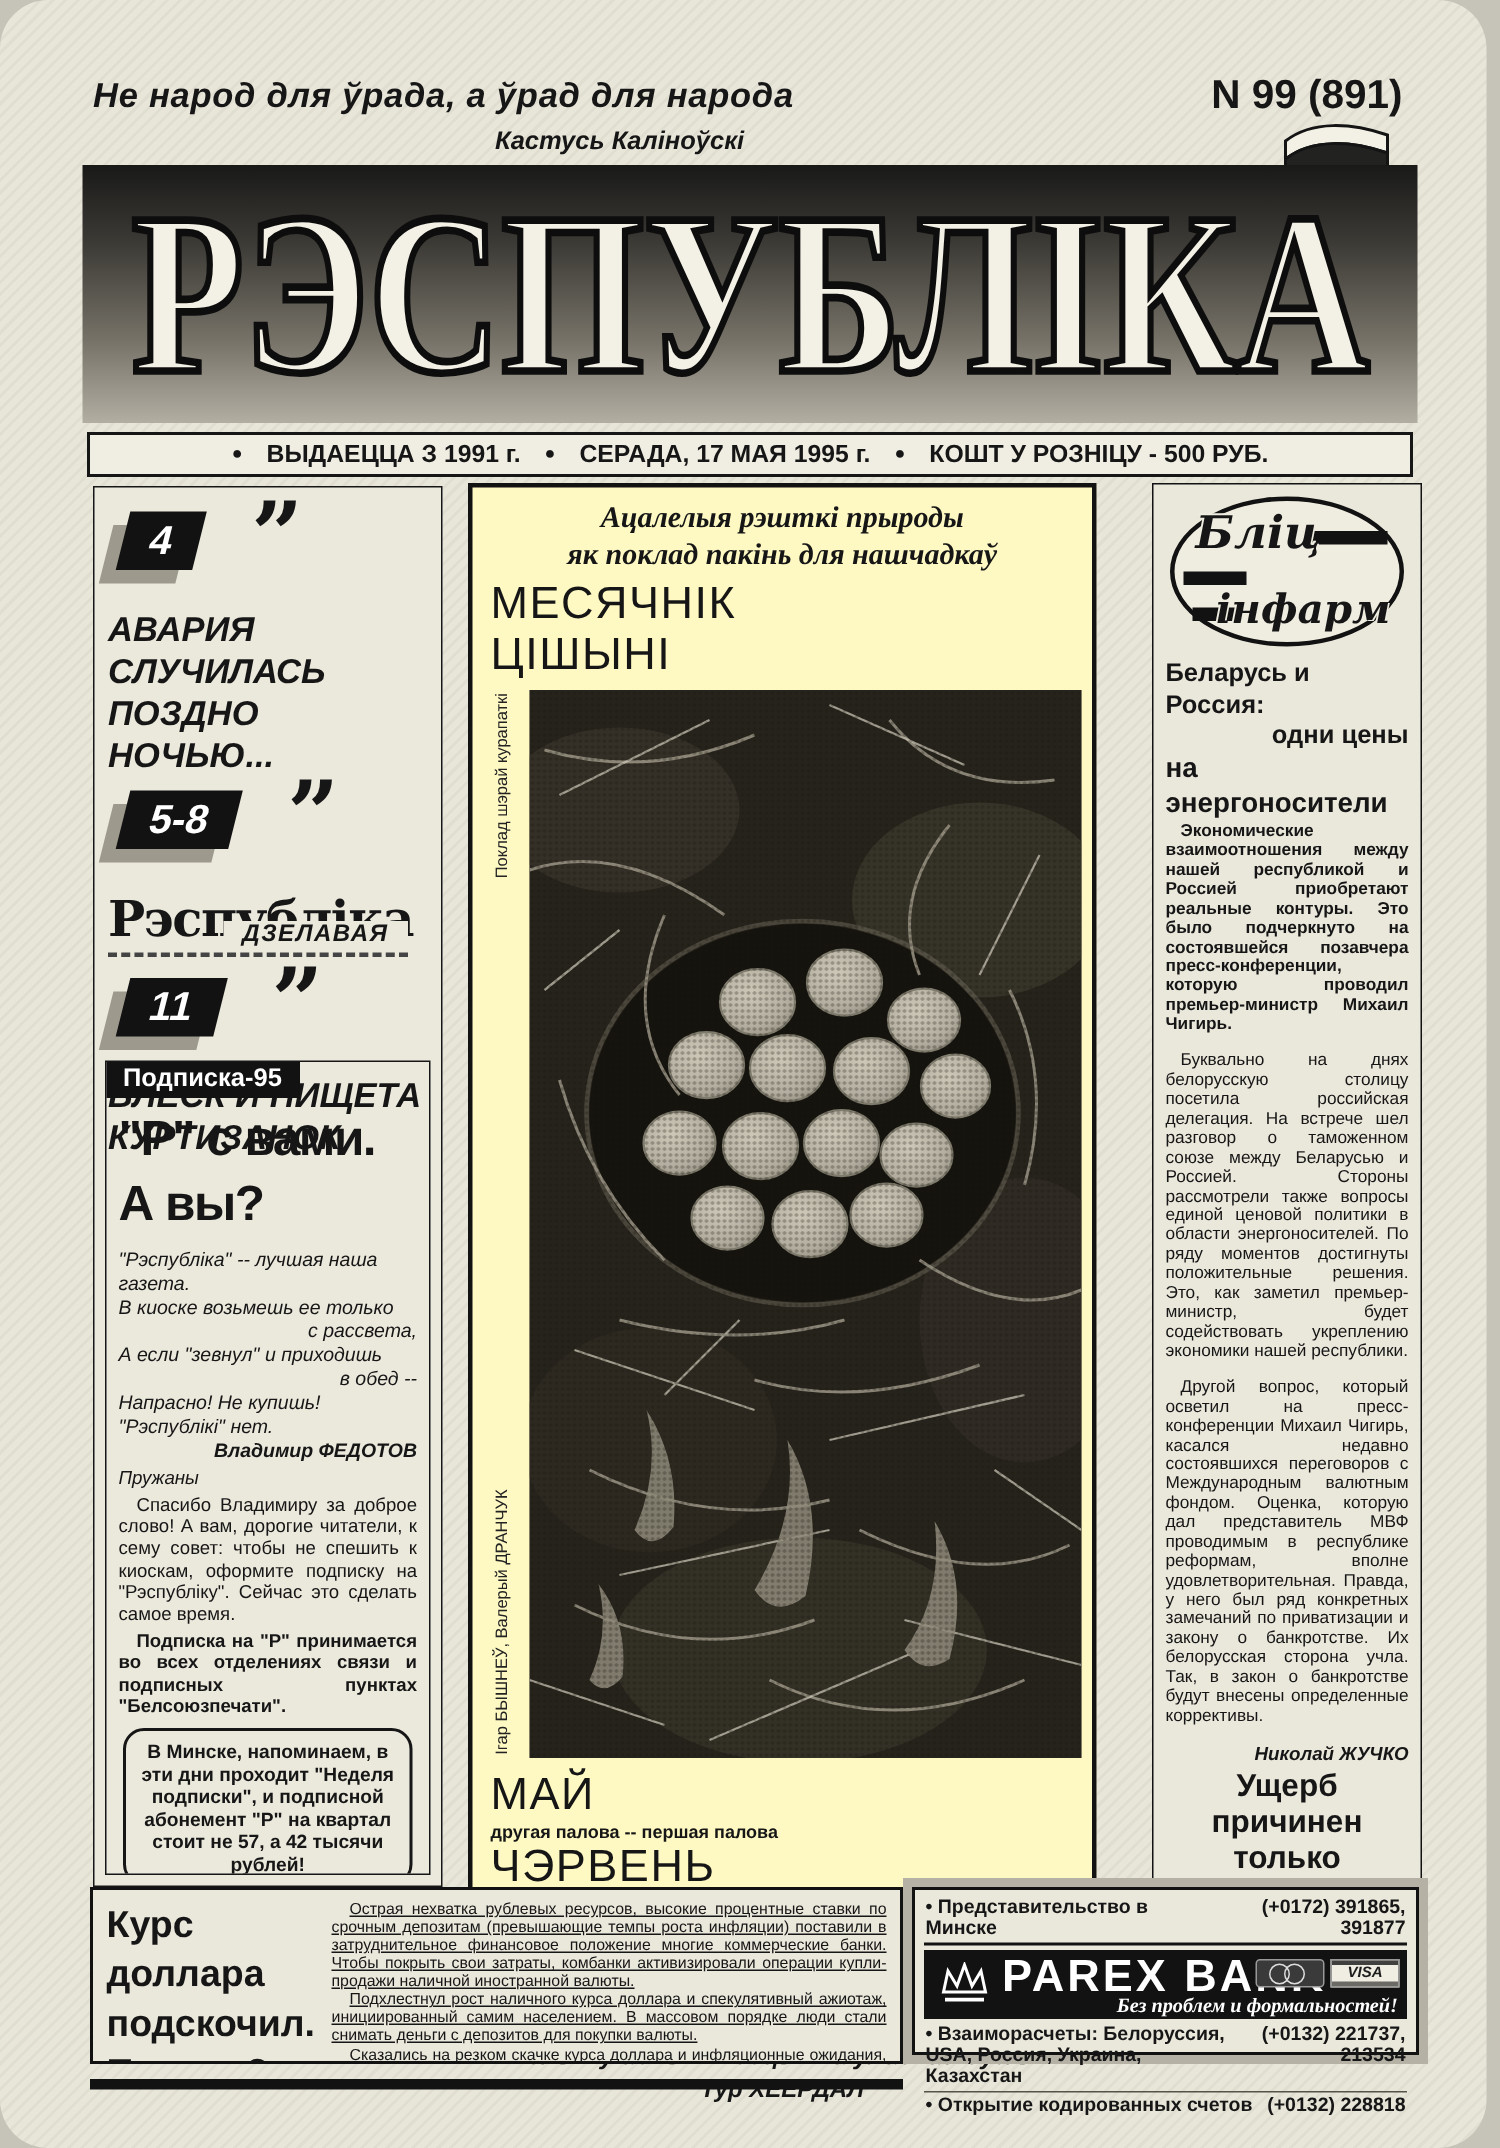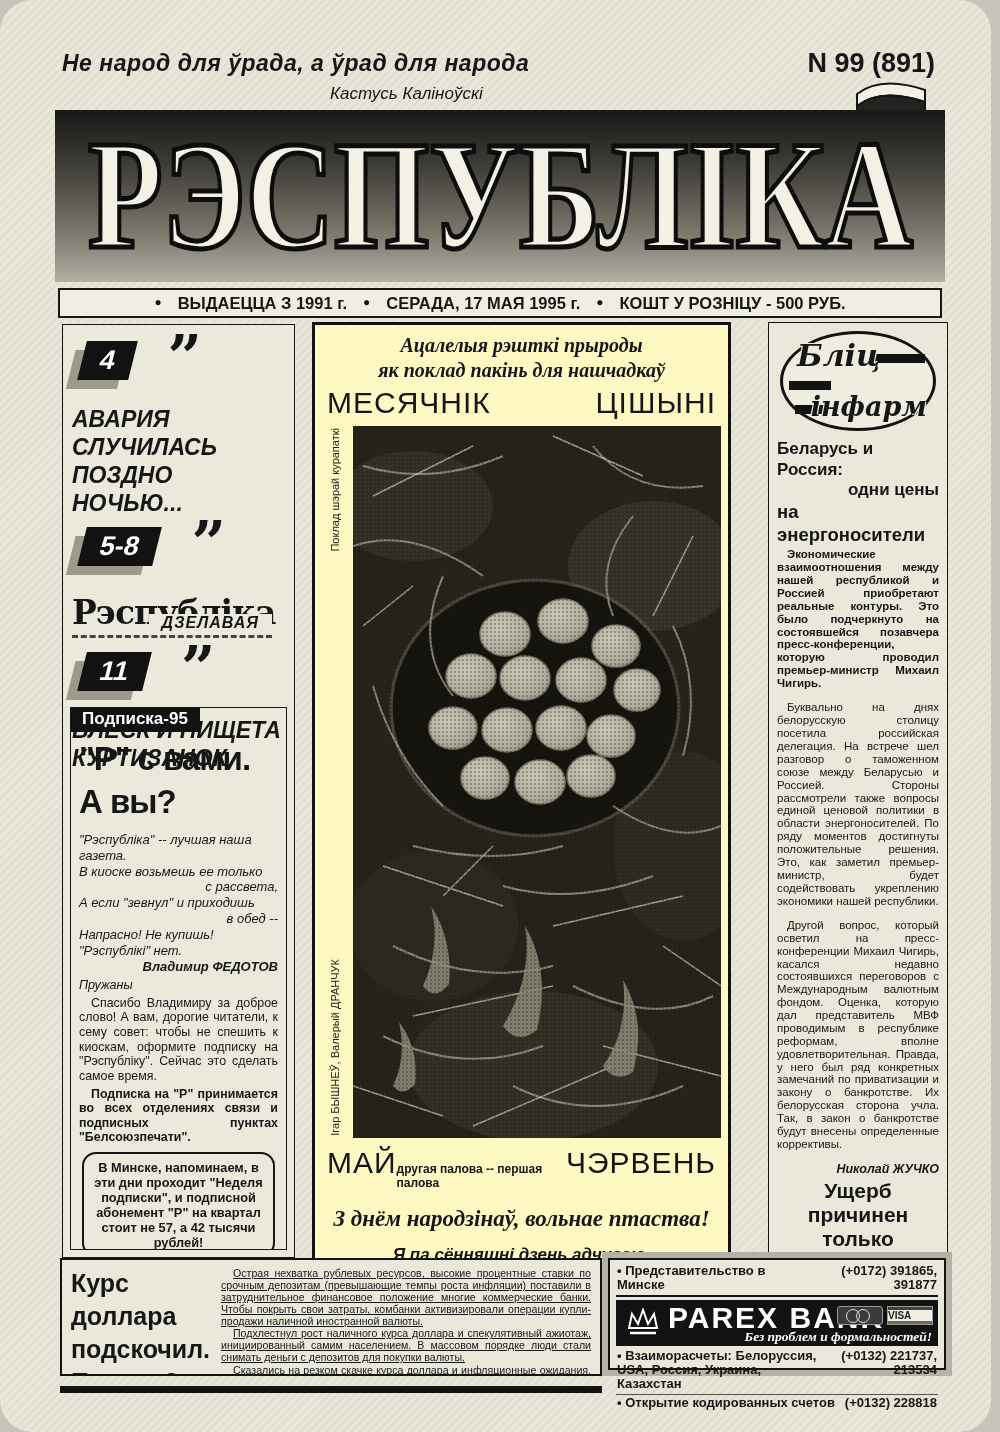--- a/index.html
+++ b/index.html
@@ -3,21 +3,21 @@
 <meta charset="utf-8">
 <style>
   html,body{margin:0;padding:0;background:#c6c3b8;}
   .page{position:relative;width:991px;height:1432px;background:#e8e5d9;
         font-family:"Liberation Sans",sans-serif;color:#161616;overflow:hidden;border-radius:32px;}
   .page::before{content:"";position:absolute;inset:0;pointer-events:none;
         background:repeating-linear-gradient(135deg,rgba(80,76,62,.05) 0 2px,transparent 2px 6px);}
 
   
   .motto{position:absolute;left:62px;top:50px;font-size:23px;font-weight:bold;font-style:italic;letter-spacing:.5px;}
-  .attribution{position:absolute;left:330px;top:84px;font-size:17px;font-weight:normal;font-style:italic;}
+  .attribution{position:absolute;left:330px;top:84px;font-size:17px;font-weight:bold;font-style:italic;}
   .issue{position:absolute;right:56px;top:48px;font-size:27px;font-weight:bold;}
   .flag{position:absolute;right:64px;top:78px;}
 
   .masthead{position:absolute;left:55px;top:110px;width:890px;height:172px;
         background:linear-gradient(180deg,#191918 0%,#3c3a35 30%,#767268 68%,#b2aea2 100%);
         display:flex;align-items:center;justify-content:center;overflow:hidden;}
   .masthead-title{font-family:"Liberation Serif",serif;font-weight:700;font-size:120px;line-height:1;
         color:#f3f0e5;-webkit-text-stroke:4px #0d0d0d;transform:scaleY(1.28) scaleX(1.02);white-space:nowrap;}
 
   .dateline{position:absolute;left:58px;top:288px;width:884px;height:30px;border:2px solid #161616;
@@ -53,29 +53,29 @@
   .bold{font-weight:bold;}
   .promo{border:2px solid #161616;border-radius:14px;margin:7px 3px 5px;text-align:center;
         font-weight:bold;font-size:12.8px;line-height:1.18;overflow:hidden;}
   .promo-inner{padding:6px 6px 4px;}
 
   
   .feature{position:absolute;left:312px;top:322px;width:419px;height:950px;border:3px solid #121212;
         background:#fef9c3;box-sizing:border-box;padding:8px 10px;}
   .kicker{font-family:"Liberation Serif",serif;font-weight:bold;font-style:italic;font-size:20px;
         text-align:center;line-height:1.25;}
-  .feat-title{display:flex;justify-content:space-between;font-size:30px;margin:3px 2px 6px;letter-spacing:1px;}
+  .feat-title{display:flex;justify-content:space-between;font-size:30px;margin:3px 2px 6px;letter-spacing:1px;flex-direction:column;}
   .photo-wrap{position:relative;margin-left:28px;height:712px;}
   .vtext{writing-mode:vertical-rl;transform:rotate(180deg);font-size:11px;color:#222;}
   .pc1{position:absolute;left:-24px;top:2px;}
   .pc2{position:absolute;left:-24px;bottom:2px;}
   .photo{position:relative;width:368px;height:712px;background:#26231c;overflow:hidden;}
   .photo::after{content:"";position:absolute;inset:0;pointer-events:none;
         background-image:radial-gradient(rgba(25,22,14,.28) 1px,transparent 1.3px);background-size:4px 4px;}
-  .month-row{display:flex;align-items:baseline;justify-content:space-between;margin:8px 2px 0;}
+  .month-row{display:flex;align-items:baseline;justify-content:space-between;margin:8px 2px 0;flex-direction:column;}
   .month{font-size:30px;letter-spacing:1px;}
   .month-note{font-size:12px;font-weight:bold;}
   .greeting{font-family:"Liberation Serif",serif;font-weight:bold;font-style:italic;font-size:23px;
         text-align:center;margin-top:16px;}
   .feat-quote{font-style:italic;font-weight:bold;font-size:17px;text-align:center;line-height:1.3;margin-top:12px;}
   .feat-quote-author{font-weight:bold;font-size:16px;text-align:center;margin-top:2px;}
 
   
   .blitz{position:absolute;left:768px;top:322px;width:180px;height:950px;border:1px solid #121212;
         background:#eae7db;box-sizing:border-box;padding:6px 8px;overflow:hidden;}
@@ -113,21 +113,21 @@
   .parex-name{position:absolute;left:52px;top:1px;font-size:30px;font-weight:bold;letter-spacing:2px;}
   .parex-tag{position:absolute;right:6px;bottom:1px;font-family:"Liberation Serif",serif;
         font-style:italic;font-weight:bold;font-size:13.5px;}
   .crown{position:absolute;left:8px;top:8px;}
   .cards{position:absolute;right:5px;top:6px;display:flex;gap:4px;}
   .mc{width:44px;height:17px;background:#3a3a3a;border:1px solid #999;border-radius:3px;position:relative;}
   .mc::before,.mc::after{content:"";position:absolute;top:2px;width:12px;height:12px;border:1.5px solid #ddd;
         border-radius:50%;}
   .mc::before{left:8px;} .mc::after{left:18px;}
   .visa{width:44px;height:17px;background:#f0ede2;border:1px solid #999;position:relative;
-        font-weight:bold;font-size:10px;color:#1d1d1d;line-height:17px;}
+        font-style:italic;font-weight:bold;font-size:10px;color:#1d1d1d;text-align:center;line-height:17px;}
   .visa::before{content:"";position:absolute;left:0;right:0;top:0;height:3px;background:#40403e;}
   .visa::after{content:"";position:absolute;left:0;right:0;bottom:0;height:3px;background:#6b6a64;}
   .phones{text-align:right;white-space:pre-line;}
 </style>
 </head>
 <body>
 
 <div class="page">
 
   <div class="motto">Не народ для ўрада, а ўрад для народа</div>

